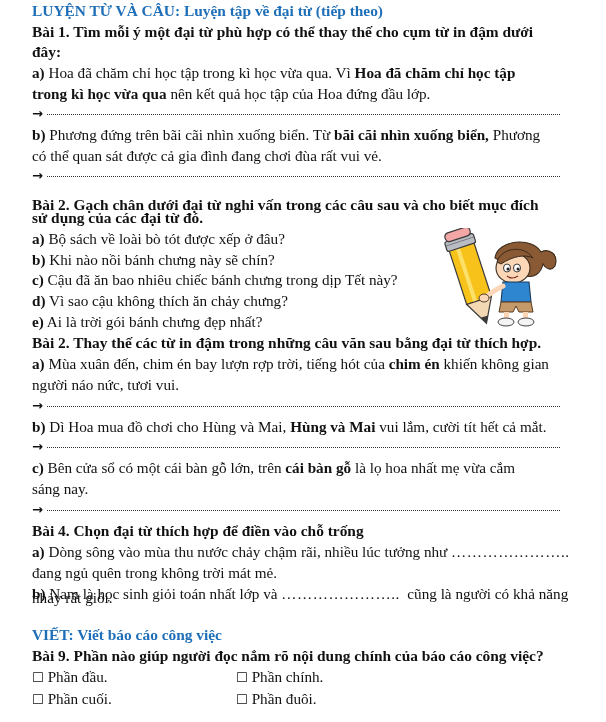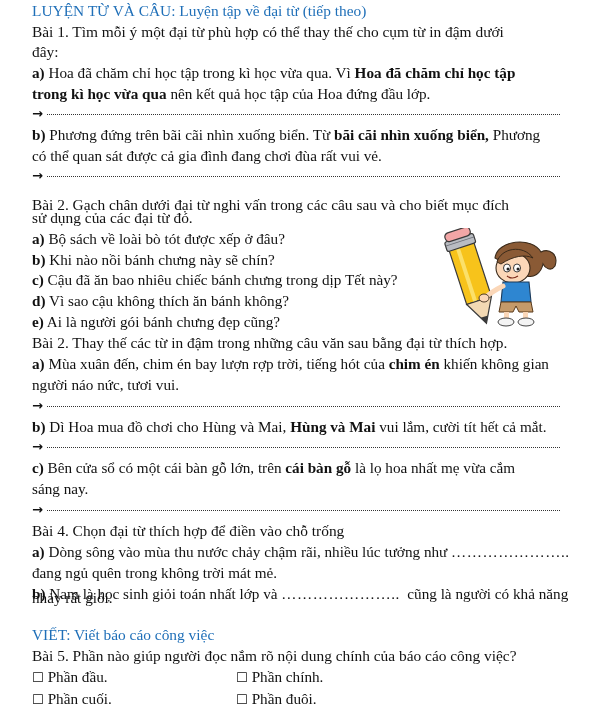--- a/index.html
+++ b/index.html
@@ -4,22 +4,22 @@
 <style>
   html, body { margin: 0; padding: 0; background: #ffffff; }
   body {
     width: 606px; height: 722px; overflow: hidden; position: relative;
     font-family: "Liberation Serif", "DejaVu Serif", serif;
     color: #111111;
     font-size: 15.2px;
   }
   .page { position: absolute; left: 32px; top: 0; width: 534px; }
   .line { position: absolute; left: 0; white-space: nowrap; line-height: 20px; }
-  .h-blue { color: #1f6fb8; font-weight: normal; font-size: 15.4px; }
-  .h-bold { font-weight: normal; font-size: 15.4px; }
+  .h-blue { color: #1f6fb8; font-weight: bold; font-size: 15.4px; }
+  .h-bold { font-weight: bold; font-size: 15.4px; }
   b { font-weight: bold; }
   .answer { display: flex; align-items: baseline; }
   .arrow { font-family: "DejaVu Sans", sans-serif; font-size: 13px; font-weight: bold; width: 14px; }
   .dots {
     flex: 1; height: 1px; margin-left: 1px;
     border-bottom: 1.3px dotted #333; transform: translateY(-3px);
   }
   .blank-dots { letter-spacing: 0.5px; }
   .illustration { position: absolute; left: 437px; top: 228px; width: 150px; height: 100px; }
   .cb { font-family: "DejaVu Sans", sans-serif; font-size: 13px; margin-right: 4px; }
@@ -53,22 +53,22 @@
     <span class="arrow">→</span>
       <span class="dots"></span>
   </div>
 
   <div class="line h-bold" style="top:195px">Bài 2. Gạch chân dưới đại từ nghi vấn trong các câu sau và cho biết mục đích</div>
   <div class="line h-bold" style="top:208px">sử dụng của các đại từ đó.</div>
 
   <div class="line" style="top:229px"><b>a)</b><span> Bộ sách về loài bò tót được xếp ở đâu?</span></div>
   <div class="line" style="top:250px"><b>b)</b><span> Khi nào nồi bánh chưng này sẽ chín?</span></div>
   <div class="line" style="top:270px"><b>c)</b><span> Cậu đã ăn bao nhiêu chiếc bánh chưng trong dịp Tết này?</span></div>
-  <div class="line" style="top:291px"><b>d)</b><span> Vì sao cậu không thích ăn bánh không?</span></div>
-  <div class="line" style="top:312px"><b>e)</b><span> Ai là người gói bánh chưng đẹp cũng?</span></div>
+  <div class="line" style="top:291px"><b>d)</b><span> Vì sao cậu không thích ăn chảy chưng?</span></div>
+  <div class="line" style="top:312px"><b>e)</b><span> Ai là trời gói bánh chưng đẹp nhất?</span></div>
 
   <div class="line h-bold" style="top:333px">Bài 2. Thay thế các từ in đậm trong những câu văn sau bằng đại từ thích hợp.</div>
   <div class="line" style="top:354px">
     <b>a)</b><span> Mùa xuân đến, chim én bay lượn rợp trời, tiếng hót của </span><b>chim én</b><span> khiến không gian</span>
   </div>
   <div class="line" style="top:375px">người náo nức, tươi vui.</div>
   <div class="line answer" style="top:396px; width:528px">
     <span class="arrow">→</span>
       <span class="dots"></span>
   </div>
@@ -94,21 +94,21 @@
   <div class="line" style="top:542px">
     <b>a)</b><span> Dòng sông vào mùa thu nước chảy chậm rãi, nhiều lúc tưởng như </span><span class="blank-dots">…………………..</span>
   </div>
   <div class="line" style="top:563px">đang ngủ quên trong không trời mát mẻ.</div>
   <div class="line" style="top:584px">
     <b>b)</b><span> Nam là học sinh giỏi toán nhất lớp và </span><span class="blank-dots">…………………..</span><span style="white-space:pre">  cũng là người có khả năng</span>
   </div>
   <div class="line" style="top:588px">nhảy rất giỏi.</div>
 
   <div class="line h-blue" style="top:625px">VIẾT: Viết báo cáo công việc</div>
-  <div class="line h-bold" style="top:646px">Bài 5. Phần nào giúp người đọc nắm rõ nội dung chính của báo cáo công việc?</div>
+  <div class="line h-bold" style="top:646px">Bài 9. Phần nào giúp người đọc nắm rõ nội dung chính của báo cáo công việc?</div>
 
   <div class="line" style="top:667px; left:0">
     <span class="cb">☐</span><span>Phần đầu.</span>
   </div>
   <div class="line" style="top:667px; left:204px">
     <span class="cb">☐</span><span>Phần chính.</span>
   </div>
   <div class="line" style="top:689px; left:0">
     <span class="cb">☐</span><span>Phần cuối.</span>
   </div>

